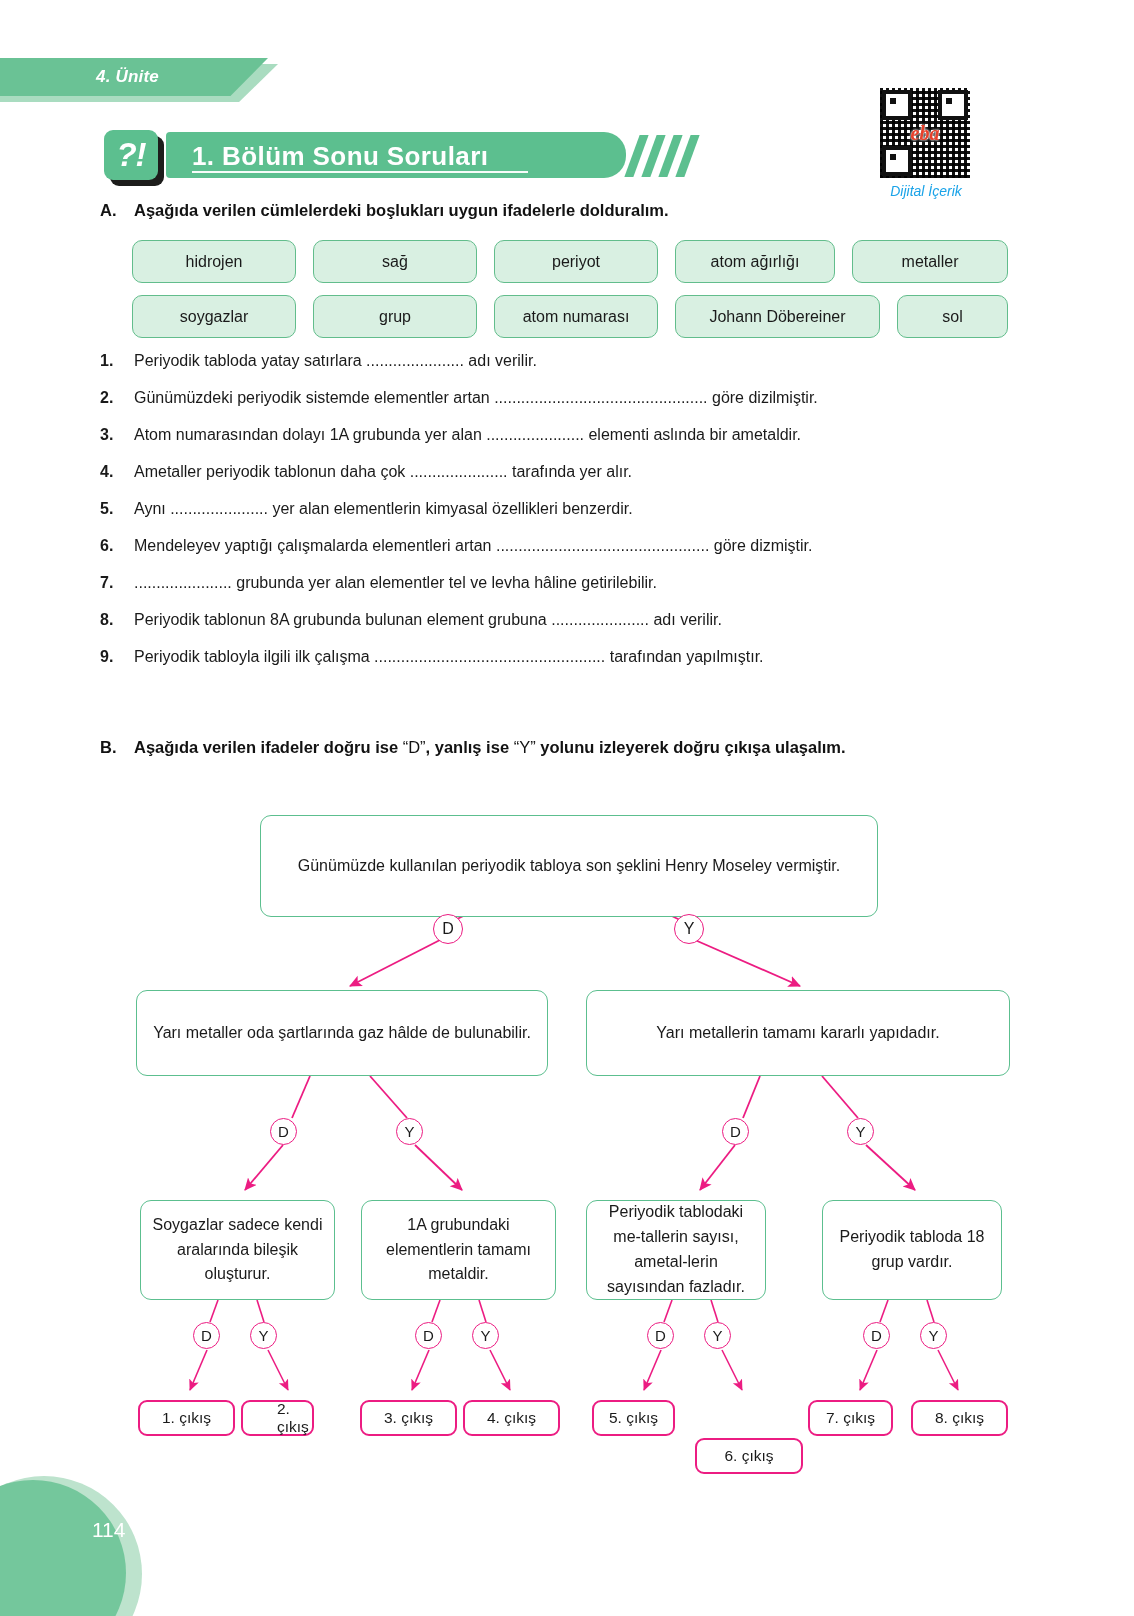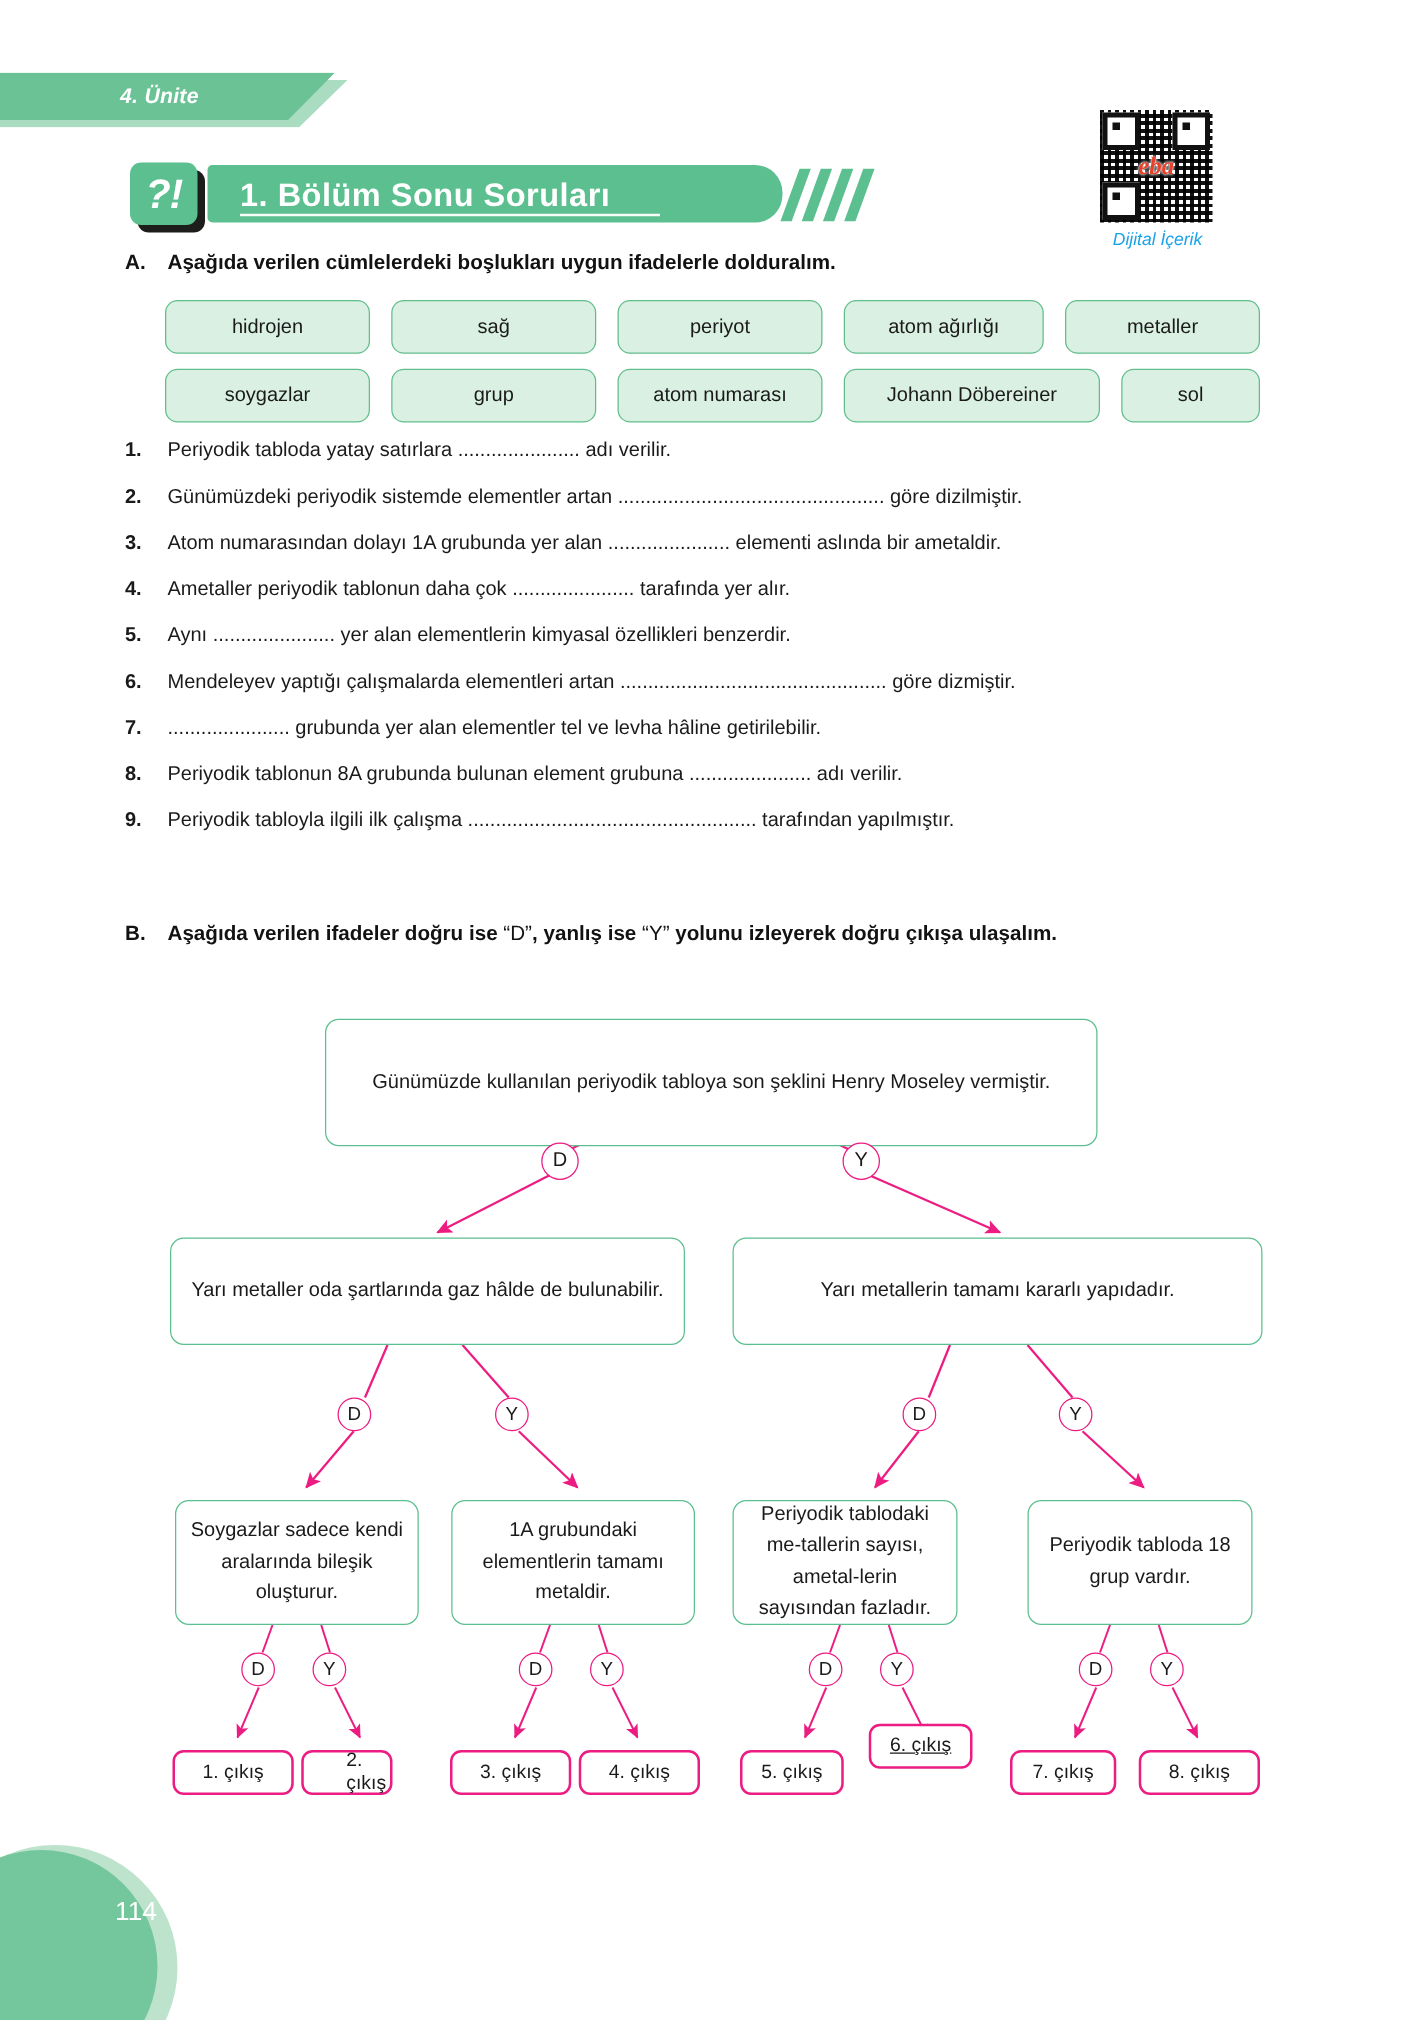--- a/index.html
+++ b/index.html
@@ -529,20 +529,20 @@
   <div class="dycircle small" style="left:647px; top:552px;">D</div>
   <div class="dycircle small" style="left:704px; top:552px;">Y</div>
   <div class="dycircle small" style="left:863px; top:552px;">D</div>
   <div class="dycircle small" style="left:920px; top:552px;">Y</div>
 
   <div class="exitbox" style="left:138px; top:630px; width:97px;">1. çıkış</div>
   <div class="exitbox" style="left:241px; top:630px; width:73px;padding-left:34px;">2. çıkış</div>
   <div class="exitbox" style="left:360px; top:630px; width:97px;">3. çıkış</div>
   <div class="exitbox" style="left:463px; top:630px; width:97px;">4. çıkış</div>
   <div class="exitbox" style="left:592px; top:630px; width:83px;">5. çıkış</div>
-  <div class="exitbox" style="left:695px; top:609px; width:83px;text-decoration:underline;">6. çıkış</div>
+  <div class="exitbox" style="left:695px; top:668px; width:108px;">6. çıkış</div>
   <div class="exitbox" style="left:808px; top:630px; width:85px;">7. çıkış</div>
   <div class="exitbox" style="left:911px; top:630px; width:97px;">8. çıkış</div>
 </div>
 
 <div class="page-blob-back"></div>
 <div class="page-blob"></div>
 <div class="page-num">114</div>
 
 </body></html>

